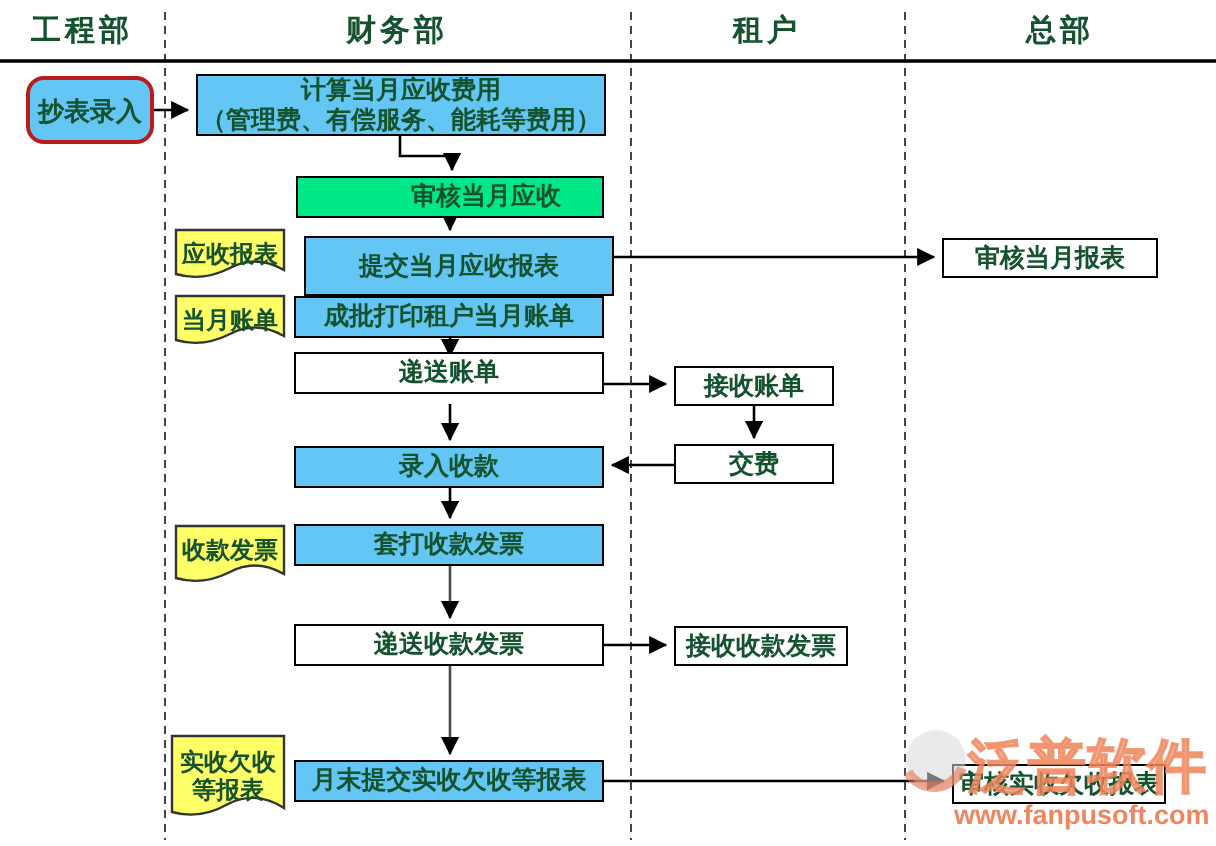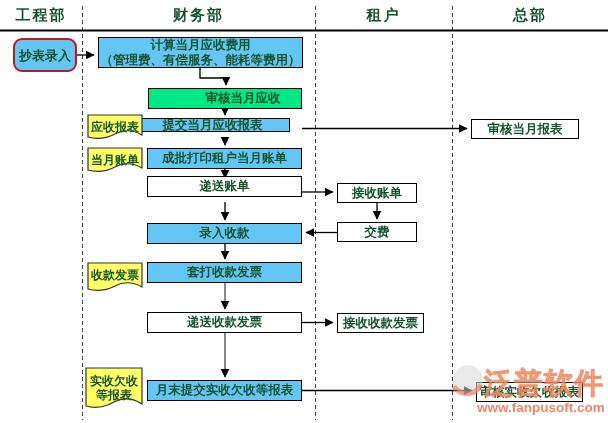--- a/index.html
+++ b/index.html
@@ -72,21 +72,21 @@
     <span>抄表录入</span>
   </div>
 
   <div class="node blue layer2" style="left:98px;top:37px;width:205px;height:31px;">
     <span>计算当月应收费用</span>
     <span>（管理费、有偿服务、能耗等费用）</span>
   </div>
   <div class="node green layer2" style="left:148px;top:88px;width:154px;height:21px;">
     <span>审核当月应收</span>
   </div>
-  <div class="node blue layer2" style="left:135px;top:118px;width:155px;height:14px;align-items:center;">
+  <div class="node blue layer2" style="left:152px;top:118px;width:155px;height:30px;align-items:center;">
     <span>提交当月应收报表</span>
   </div>
   <div class="node blue layer2" style="left:147px;top:148px;width:155px;height:21px;">
     <span>成批打印租户当月账单</span>
   </div>
   <div class="node layer2" style="left:147px;top:176px;width:155px;height:21px;">
     <span>递送账单</span>
   </div>
   <div class="node blue layer2" style="left:147px;top:223px;width:155px;height:21px;">
     <span>录入收款</span>

